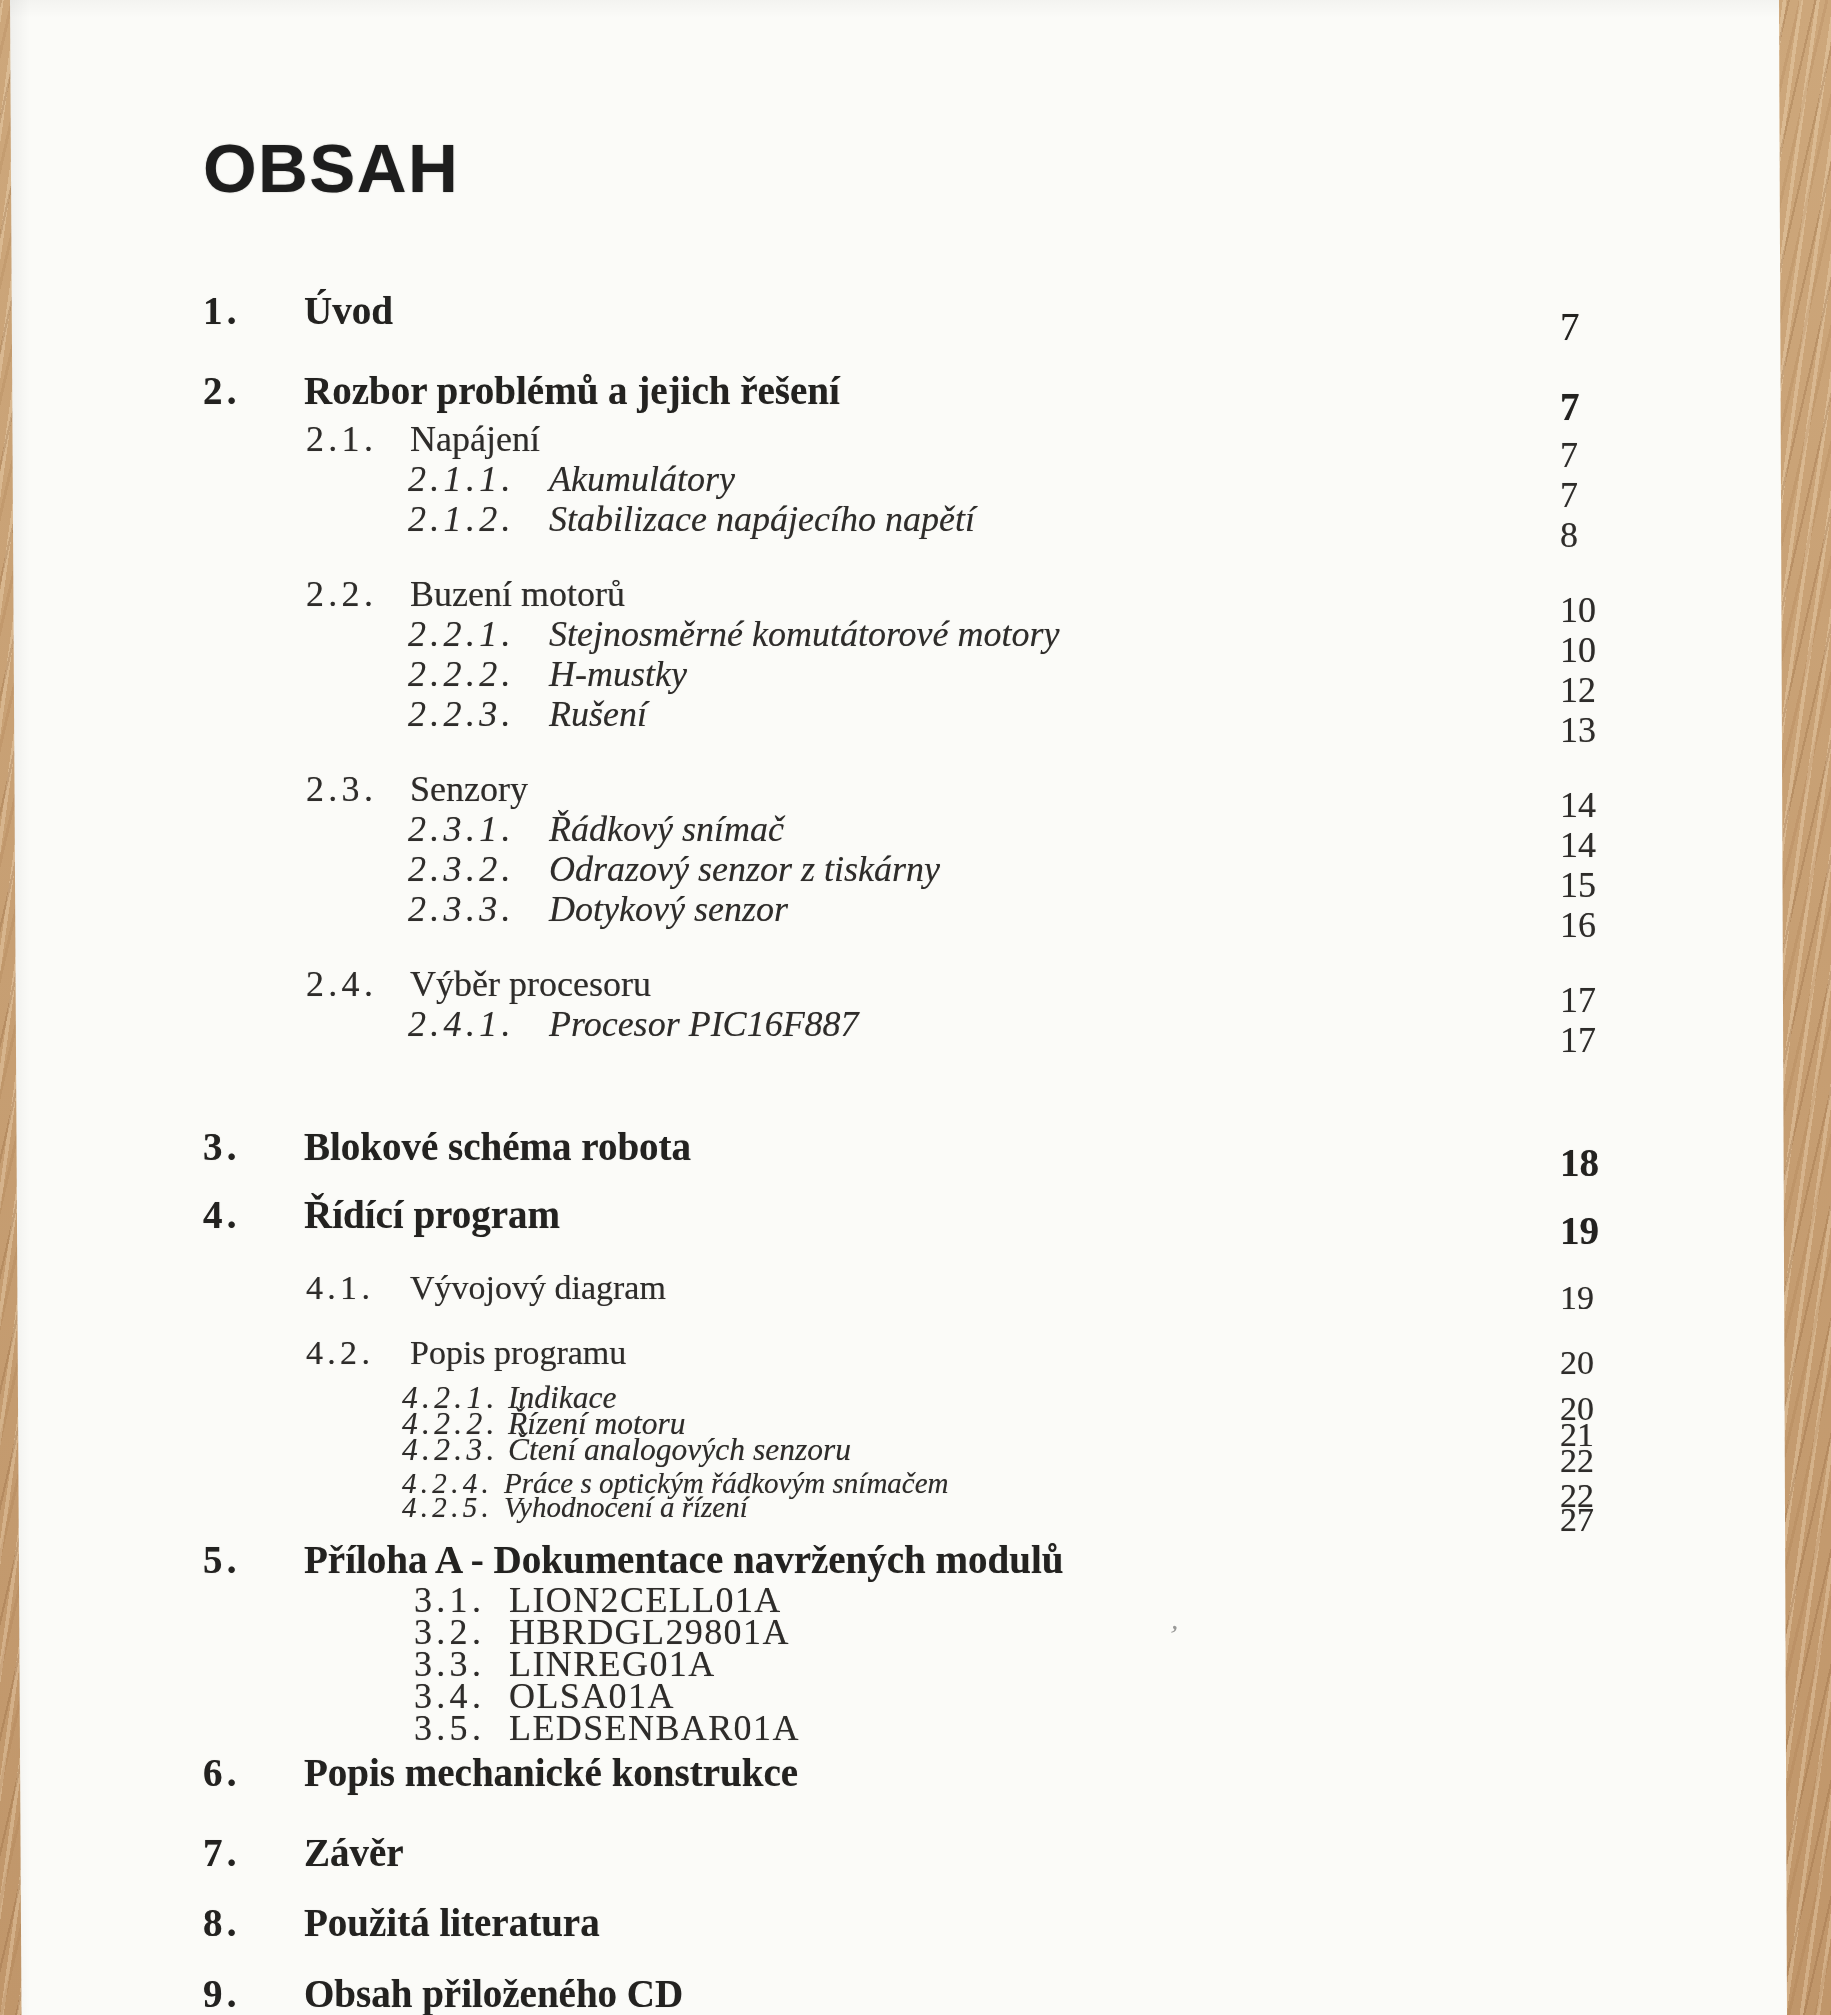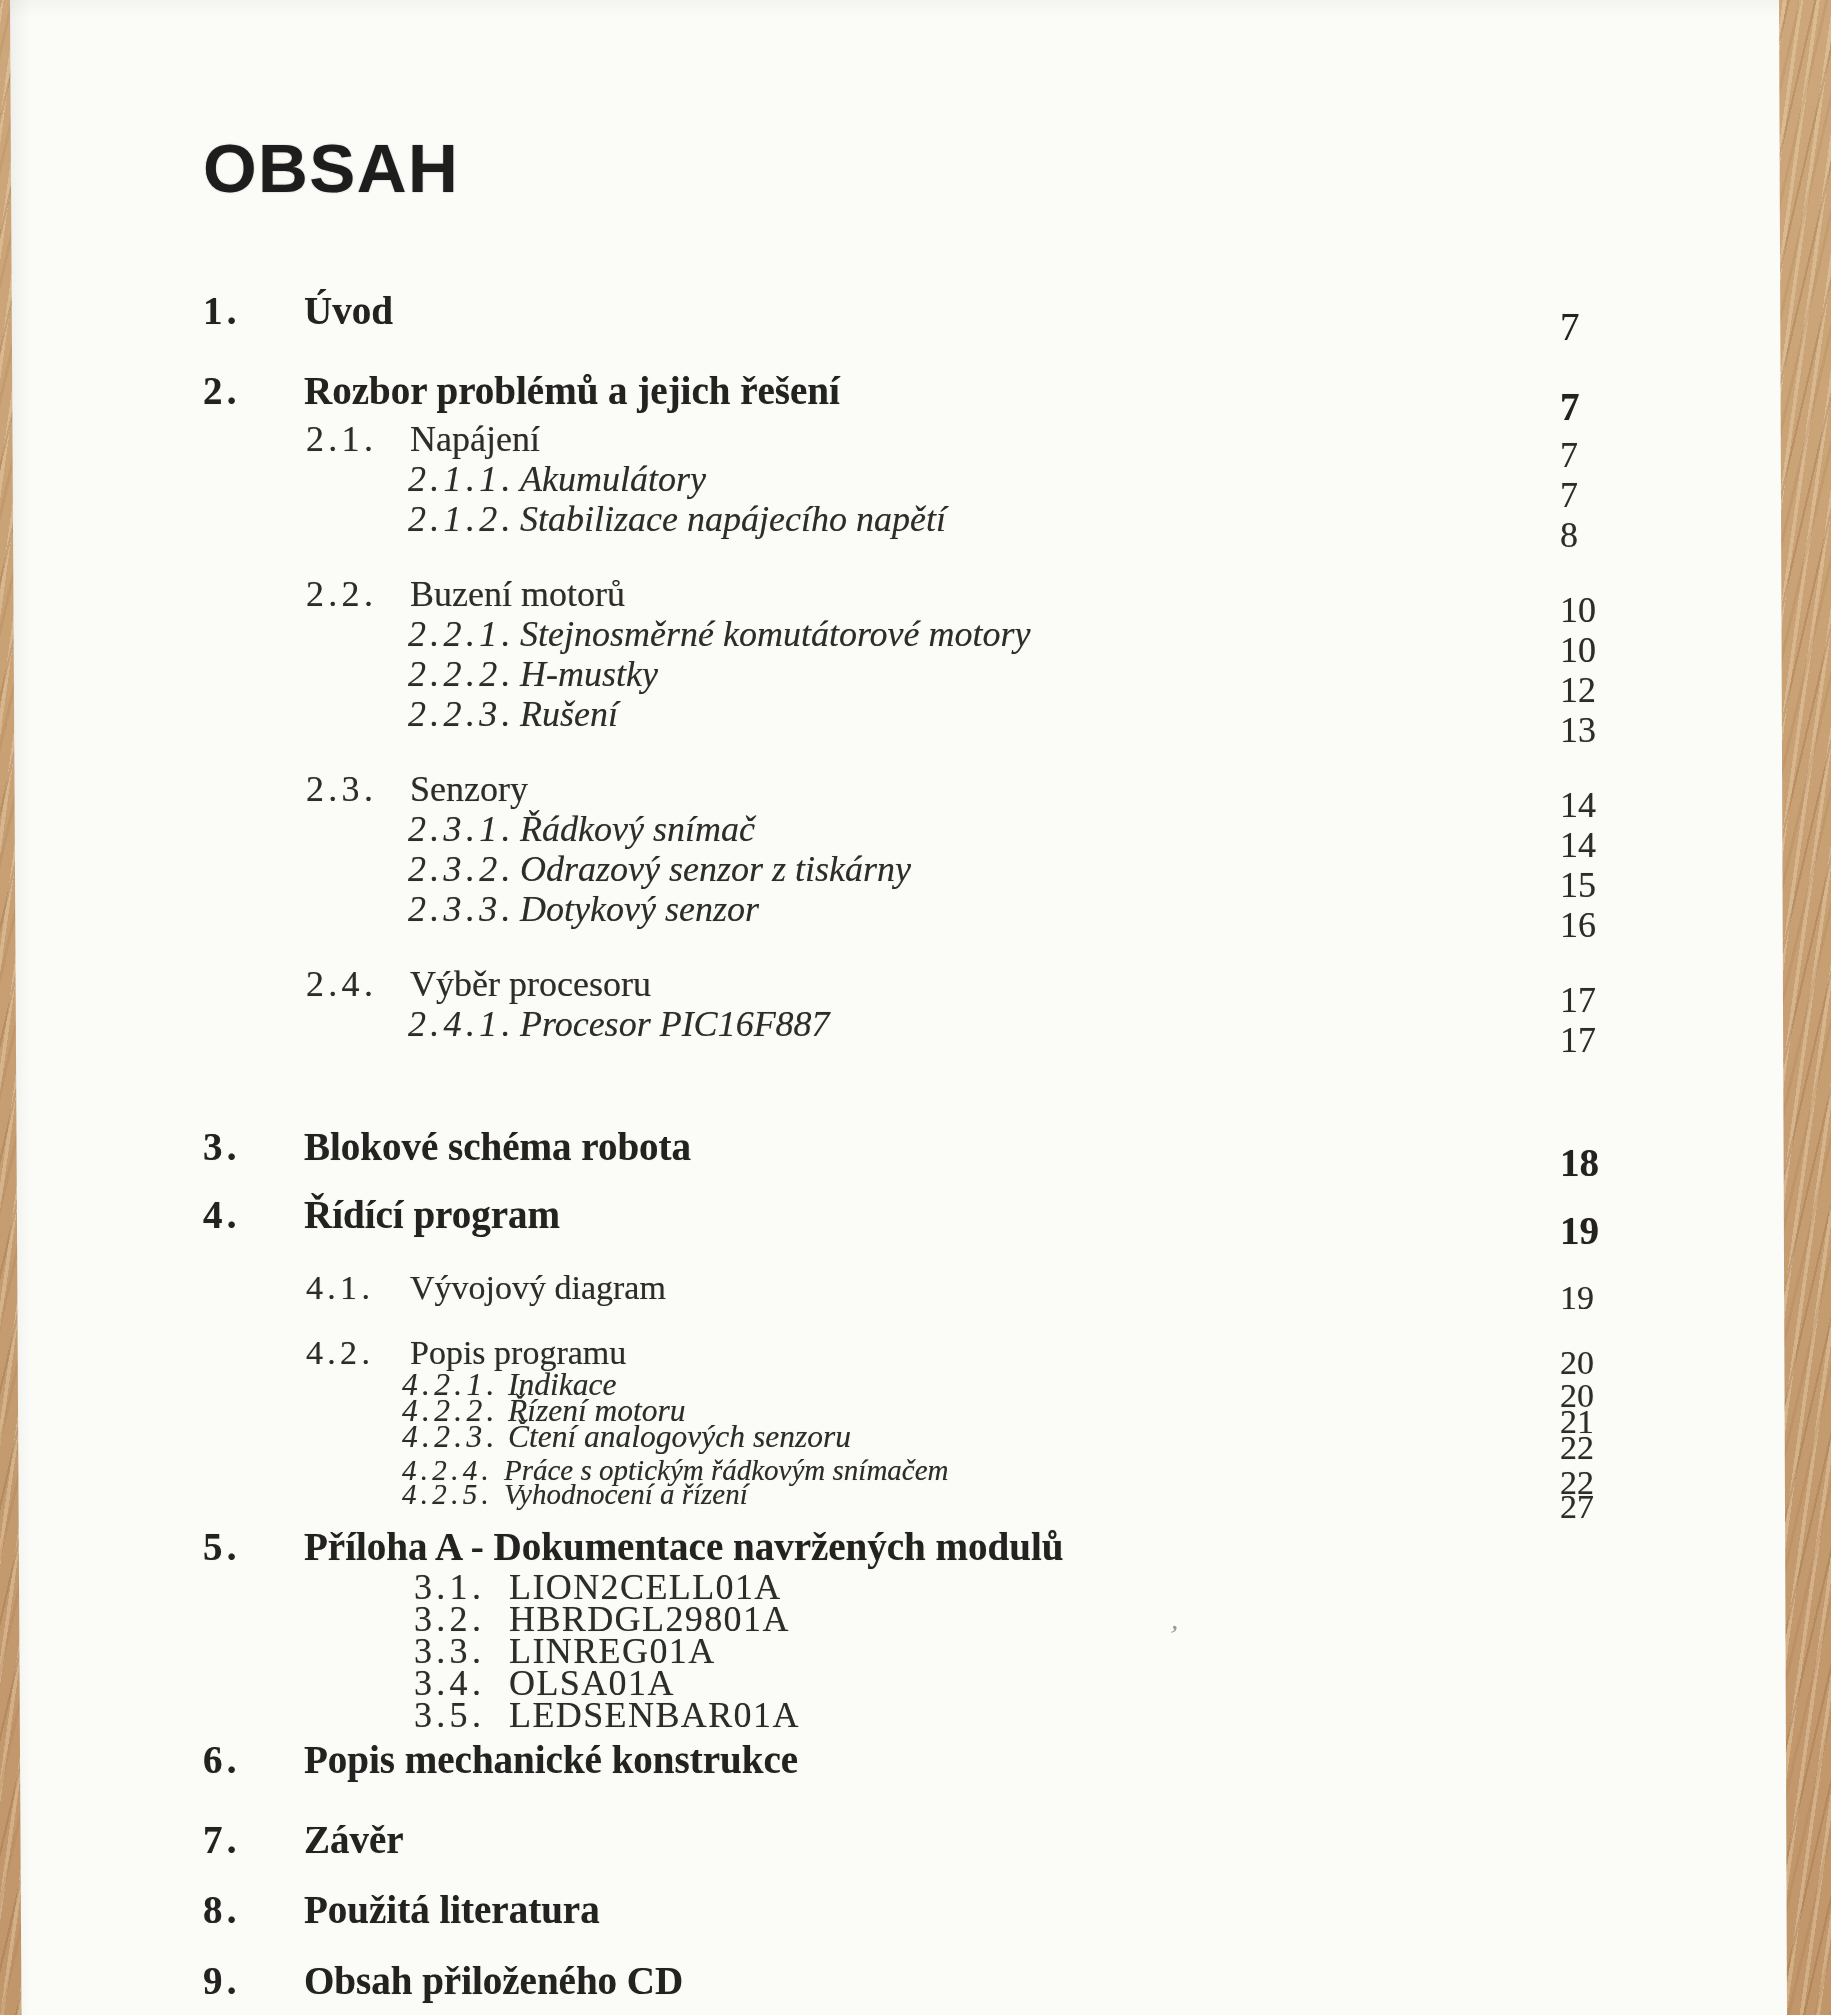--- a/index.html
+++ b/index.html
@@ -36,21 +36,21 @@
   
   .lv1{height:42px; font-weight:bold;}
   .lv1 .num{left:203px;} .lv1 .ttl{left:304px;}
   .lv1 span{font-size:39px; color:#232220;}
   
   .lv2{height:40px;margin-top:35px;}
   .lv2 .num{left:306px;} .lv2 .ttl{left:410px;}
   .lv2 span{font-size:36px;}
   
   .lv3{height:40px; font-style:italic;}
-  .lv3 .num{left:408px;} .lv3 .ttl{left:520px;}
+  .lv3 .num{left:408px;} .lv3 .ttl{left:549px;}
   .lv3 span{font-size:36px;}
   
   .sm{height:30px;}  .sm span{font-size:34px;}
   .s4{height:26px;}  .s4 span{font-size:31.5px;} .s4 .num{left:402px;} .s4 .ttl{left:508px;}
   .xs{height:24px;}  .xs span{font-size:29px;} .xs .num{left:402px;} .xs .ttl{left:504px;}
   
   .mod{height:32px; font-style:normal;}
   .mod .num{left:414px;} .mod .ttl{left:509px; letter-spacing:1.4px;}
   .mod span{font-size:36px;}
   .num{letter-spacing:4.3px;}
@@ -158,21 +158,21 @@
       <div class="row lv2 sm">
     <span class="num">4.1.</span>
     <span class="ttl">Vývojový diagram</span>
     <span class="pg">19</span>
   </div>
       <div class="row lv2 sm">
     <span class="num">4.2.</span>
     <span class="ttl">Popis programu</span>
     <span class="pg">20</span>
   </div>
-      <div class="row lv3 s4" style="margin-top: 3px;">
+      <div class="row lv3 s4" style="margin-top: 16px;">
     <span class="num">4.2.1.</span>
     <span class="ttl">Indikace</span>
     <span class="pg">20</span>
   </div>
       <div class="row lv3 s4">
     <span class="num">4.2.2.</span>
     <span class="ttl">Řízení motoru</span>
     <span class="pg">21</span>
   </div>
       <div class="row lv3 s4">

